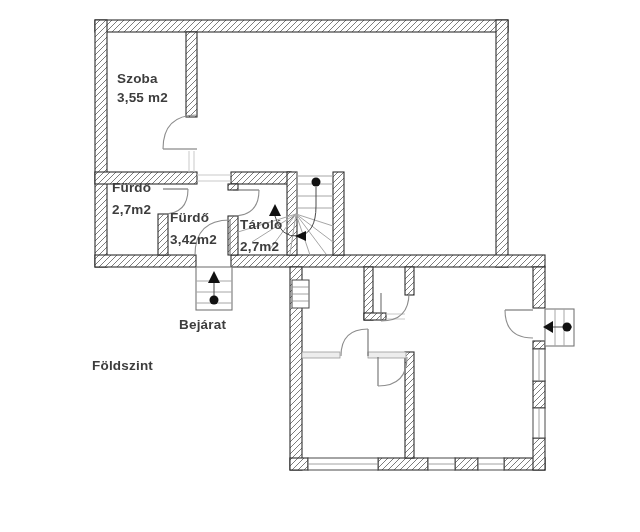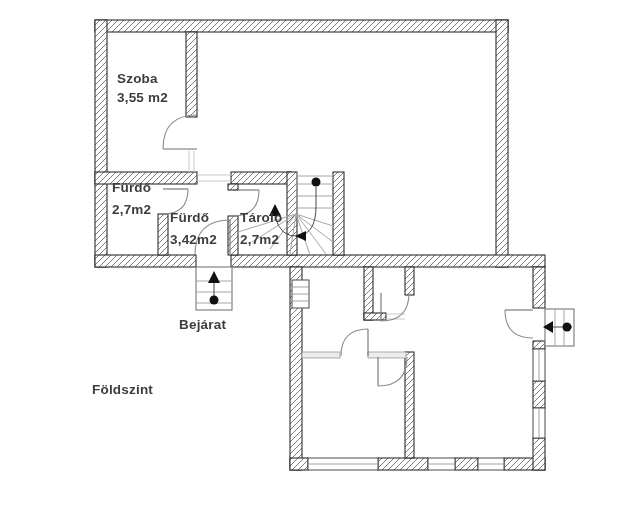--- a/index.html
+++ b/index.html
@@ -184,30 +184,30 @@
   <div class="lbl" style="left:112px;top:177px;line-height:22px">
     <span>Fürdő</span>
     <span>2,7m2</span>
   </div>
 
   <div class="lbl" style="left:170px;top:207px;line-height:22px">
     <span>Fürdő</span>
     <span>3,42m2</span>
   </div>
 
-  <div class="lbl" style="left:240px;top:207px;line-height:22px">
+  <div class="lbl" style="left:240px;top:214px;line-height:22px">
     <span>Tároló</span>
     <span>2,7m2</span>
   </div>
 
 
   <div class="lbl" style="left:179px;top:314px">
     <span>Bejárat</span>
   </div>
 
-  <div class="lbl" style="left:92px;top:379px">
+  <div class="lbl" style="left:92px;top:355px">
     <span>Földszint</span>
   </div>
 
   <div class="lbl note" style="left:92px;top:484px">
   </div>
 
 </div>
 
 </body></html>

